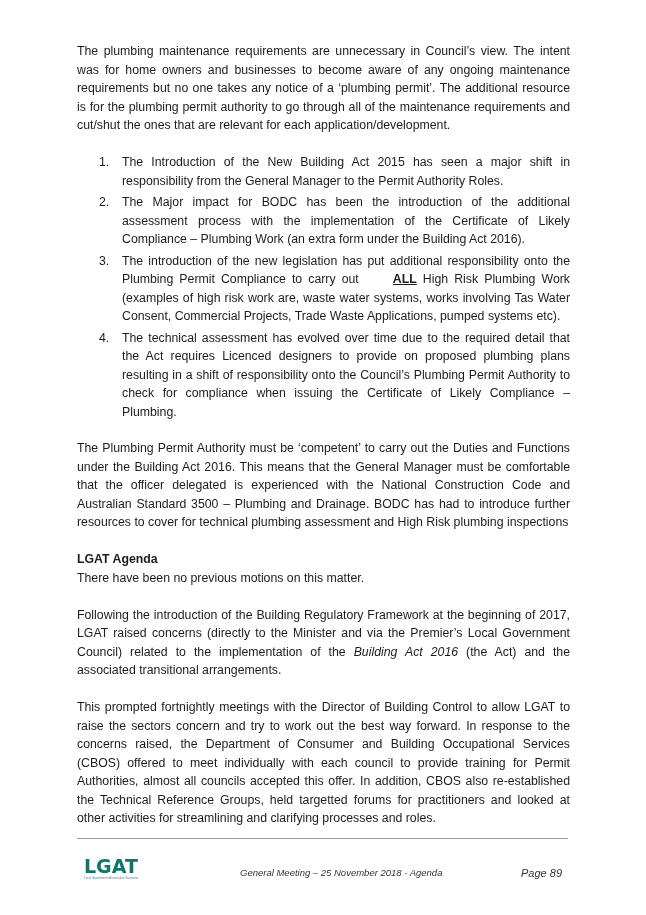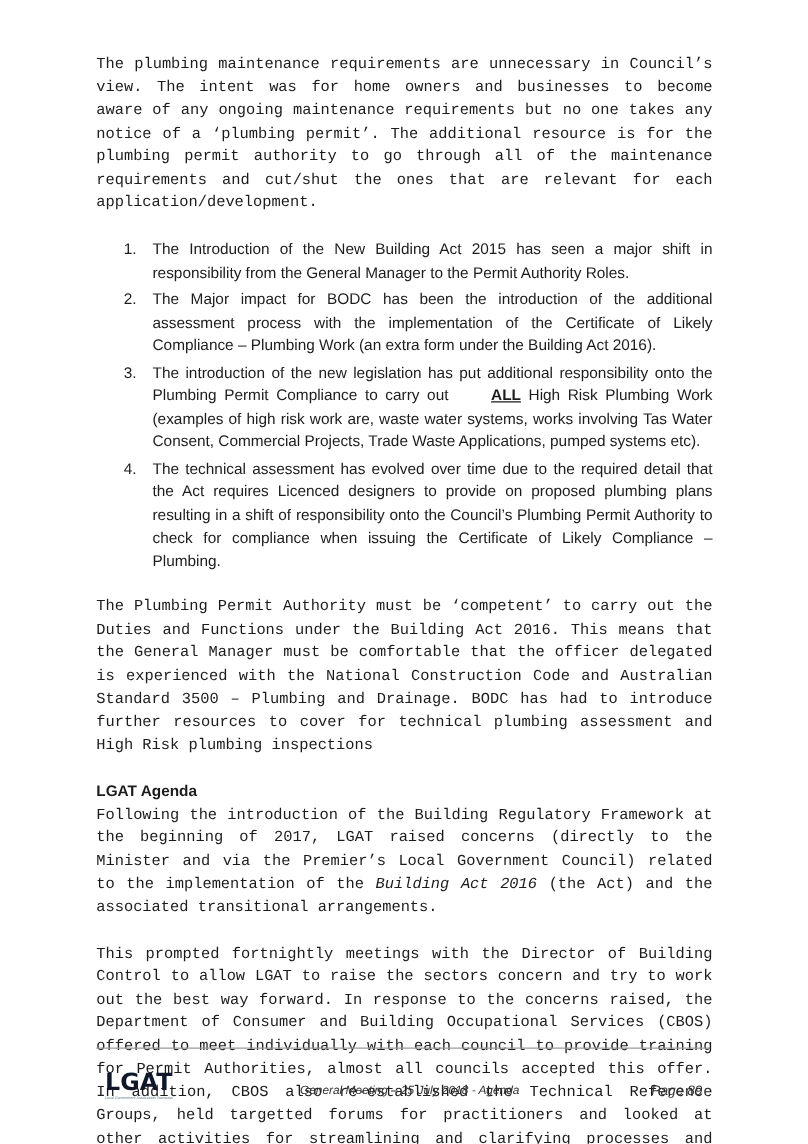--- a/index.html
+++ b/index.html
@@ -4,36 +4,36 @@
   <style>
     html, body { margin: 0; padding: 0; background: #ffffff; }
     body {
       width: 646px; height: 915px; position: relative; overflow: hidden;
       font-family: "Liberation Sans", "DejaVu Sans", sans-serif;
       color: #1c1c1c;
     }
     .page { position: absolute; left: 77px; top: 42px; width: 493px; }
     p, li { font-size: 12.3px; line-height: 18.5px; margin: 0; text-align: justify; }
     p { text-align-last: left; }
-    .para { margin-bottom: 18.5px; font-family: Liberation Mono, monospace; }
+    .para { margin-bottom: 18.5px; }
     .heading { font-weight: bold; font-size: 12.3px; line-height: 18.5px; margin: 0; }
     ol { margin: 0 0 18px 0; padding: 0; list-style: none; }
     ol li { position: relative; padding-left: 45px; margin-bottom: 3px; }
     ol li .num { position: absolute; left: 22px; top: 0; }
     .u-bold { font-weight: bold; text-decoration: underline; margin-left: 28px; }
     .ital { font-style: italic; margin-top: 24px; }
     .footer-rule {
       position: absolute; left: 77px; top: 838px; width: 491px; height: 0;
       border-top: 1px solid #9a9a9a;
     }
     .footer { position: absolute; left: 77px; top: 853px; width: 493px; height: 30px; }
     .logo { position: absolute; left: 7px; top: 3px; width: 62px; height: 28px; }
     .logo-text {
       font-family: "DejaVu Sans", sans-serif; font-weight: bold; font-size: 19px;
-      color: #0f172a; letter-spacing: 0px; line-height: 20px;
+      color: #0f766e; letter-spacing: 0px; line-height: 20px;
     }
     .logo-sub { font-size: 3px; color: #5a7a95; line-height: 4px; white-space: nowrap; }
     .footer-center {
       position: absolute; left: 163px; top: 14px; font-style: italic; font-size: 9.5px; color: #333;
     }
     .footer-right {
       position: absolute; right: 8px; top: 14px; font-style: italic; font-size: 11px; color: #333;
     }
   </style>
 </head>
@@ -57,28 +57,29 @@
     </li>
     <li>
       <span class="num">4.</span>
       <span>The technical assessment has evolved over time due to the required detail that the Act requires Licenced designers to provide on proposed plumbing plans resulting in a shift of responsibility onto the Council’s Plumbing Permit Authority to check for compliance when issuing the Certificate of Likely Compliance – Plumbing.</span>
     </li>
   </ol>
 
   <p class="para">The Plumbing Permit Authority must be ‘competent’ to carry out the Duties and Functions under the Building Act 2016. This means that the General Manager must be comfortable that the officer delegated is experienced with the National Construction Code and Australian Standard 3500 – Plumbing and Drainage.  BODC has had to introduce further resources to cover for technical plumbing assessment and High Risk plumbing inspections</p>
 
   <div class="heading">LGAT Agenda</div>
+  <p class="para">There have been no previous motions on this matter.</p>
 
   <p class="para"><span>Following the introduction of the Building Regulatory Framework at the beginning of 2017, LGAT raised concerns (directly to the Minister and via the Premier’s Local Government Council) related to the implementation of the </span><span class="ital">Building Act 2016</span><span> (the Act) and the associated transitional arrangements.</span></p>
 
   <p class="para">This prompted fortnightly meetings with the Director of Building Control to allow LGAT to raise the sectors concern and try to work out the best way forward.  In response to the concerns raised, the Department of Consumer and Building Occupational Services (CBOS) offered to meet individually with each council to provide training for Permit Authorities, almost all councils accepted this offer.  In addition, CBOS also re-established the Technical Reference Groups, held targetted forums for practitioners and looked at other activities for streamlining and clarifying processes and roles.</p>
 </div>
 
 <div class="footer-rule"></div>
 
 <div class="footer">
   <div class="logo">
     <div class="logo-text">LGAT</div>
     <div class="logo-sub">Local Government Association Tasmania</div>
   </div>
-  <div class="footer-center">General Meeting – 25 July 2018 - Agenda</div>
+  <div class="footer-center">General Meeting – 25 November 2018 - Agenda</div>
   <div class="footer-right">Page  89</div>
 </div>
 
 </body></html>

